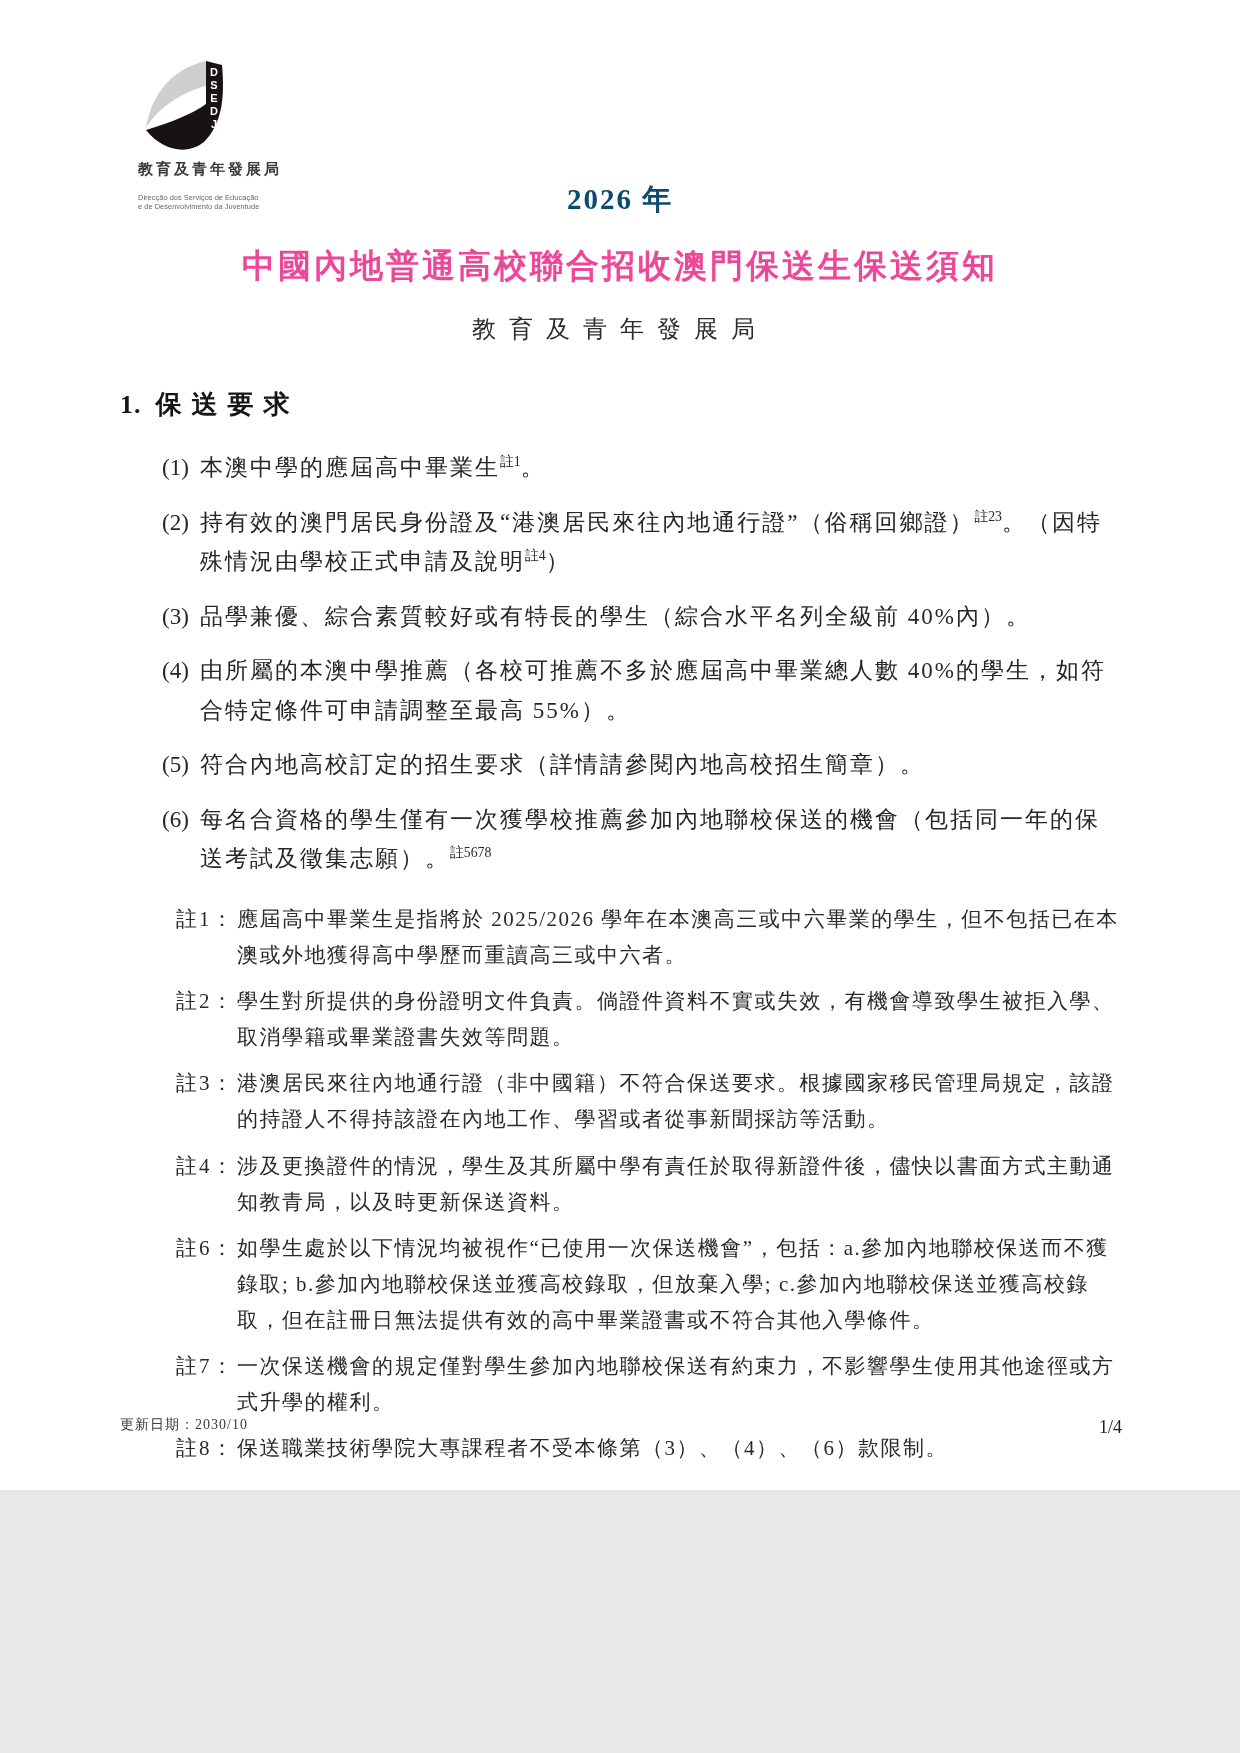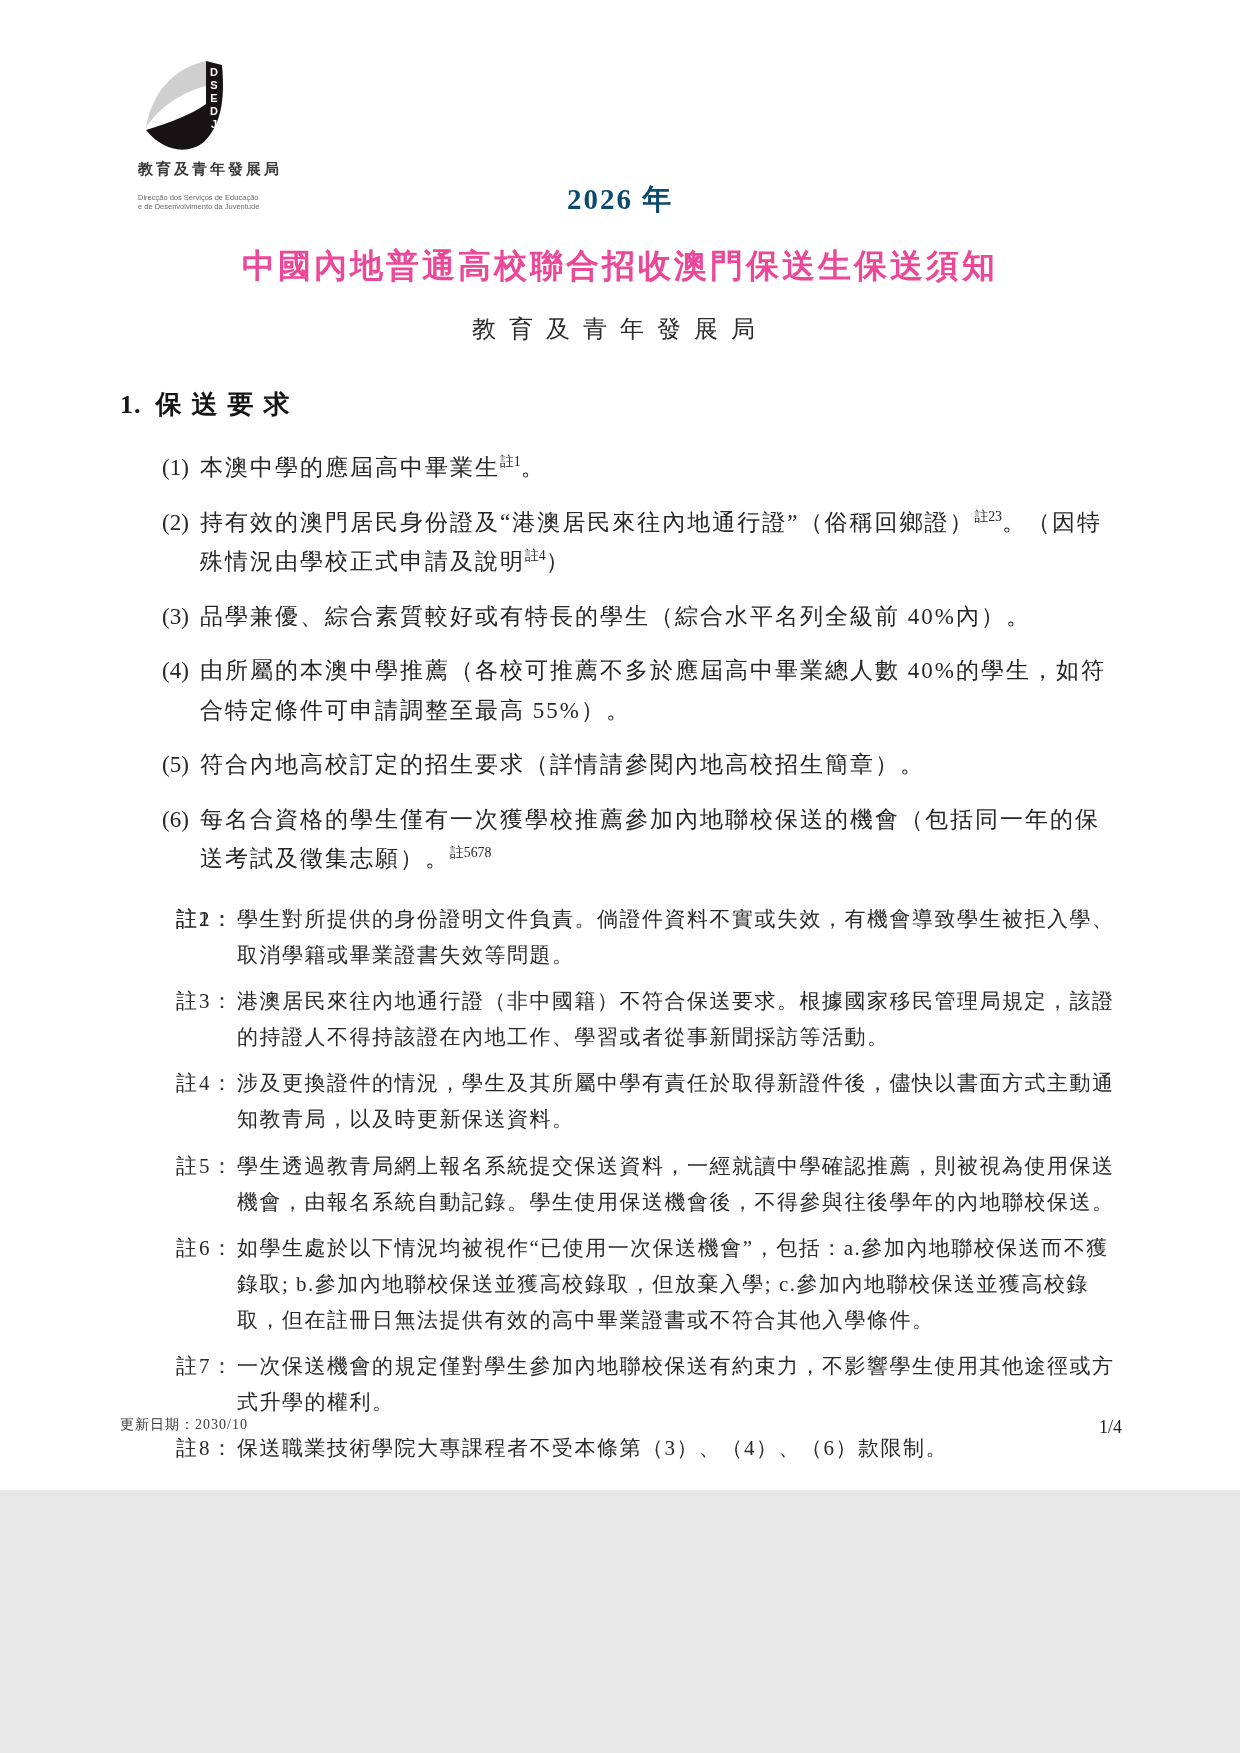--- a/index.html
+++ b/index.html
@@ -72,25 +72,24 @@
     <div class="req-list">
         <div class="item"><span class="item-num">(1)</span><span class="item-text">本澳中學的應屆高中畢業生<sup class="fn">註1</sup>。</span></div>
         <div class="item"><span class="item-num">(2)</span><span class="item-text">持有效的澳門居民身份證及“港澳居民來往內地通行證”（俗稱回鄉證）<sup class="fn">註23</sup>。（因特殊情況由學校正式申請及說明<sup class="fn">註4</sup>）</span></div>
         <div class="item"><span class="item-num">(3)</span><span class="item-text">品學兼優、綜合素質較好或有特長的學生（綜合水平名列全級前 40%內）。</span></div>
         <div class="item"><span class="item-num">(4)</span><span class="item-text">由所屬的本澳中學推薦（各校可推薦不多於應屆高中畢業總人數 40%的學生，如符合特定條件可申請調整至最高 55%）。</span></div>
         <div class="item"><span class="item-num">(5)</span><span class="item-text">符合內地高校訂定的招生要求（詳情請參閱內地高校招生簡章）。</span></div>
         <div class="item"><span class="item-num">(6)</span><span class="item-text">每名合資格的學生僅有一次獲學校推薦參加內地聯校保送的機會（包括同一年的保送考試及徵集志願）。<sup class="fn">註5678</sup></span></div>
       </div>
 
     <div class="note-list">
-        <div class="note"><span class="note-label">註1：</span></div>
+        <div class="note"><span class="note-label">註1：</span><span class="note-text">應屆高中畢業生是指將於 2025/2026 學年在本澳高三或中六畢業的學生，但不包括已在本澳或外地獲得高中學歷而重讀高三或中六者。</span></div>
         <div class="note"><span class="note-label">註2：</span><span class="note-text">學生對所提供的身份證明文件負責。倘證件資料不實或失效，有機會導致學生被拒入學、取消學籍或畢業證書失效等問題。</span></div>
         <div class="note"><span class="note-label">註3：</span><span class="note-text">港澳居民來往內地通行證（非中國籍）不符合保送要求。根據國家移民管理局規定，該證的持證人不得持該證在內地工作、學習或者從事新聞採訪等活動。</span></div>
         <div class="note"><span class="note-label">註4：</span><span class="note-text">涉及更換證件的情況，學生及其所屬中學有責任於取得新證件後，儘快以書面方式主動通知教青局，以及時更新保送資料。</span></div>
-        <div class="note"><span class="note-label">註5：</span><span class="note-text">學生透過教青局網上報名系統提交保送資料，一經就讀中學確認推薦，則被視為使用保送機會，由報名系統自動記錄。學生使用保送機會後，不得參與往後學年的內地聯校保送。</span></div>
         <div class="note"><span class="note-label">註6：</span><span class="note-text">如學生處於以下情況均被視作“已使用一次保送機會”，包括：a.參加內地聯校保送而不獲錄取; b.參加內地聯校保送並獲高校錄取，但放棄入學; c.參加內地聯校保送並獲高校錄取，但在註冊日無法提供有效的高中畢業證書或不符合其他入學條件。</span></div>
         <div class="note"><span class="note-label">註7：</span><span class="note-text">一次保送機會的規定僅對學生參加內地聯校保送有約束力，不影響學生使用其他途徑或方式升學的權利。</span></div>
         <div class="note"><span class="note-label">註8：</span><span class="note-text">保送職業技術學院大專課程者不受本條第（3）、（4）、（6）款限制。</span></div>
       </div>
   </div>
 
   <div class="footer-left">更新日期：2030/10</div>
   <div class="footer-right">1/4</div>
 
 </div>

